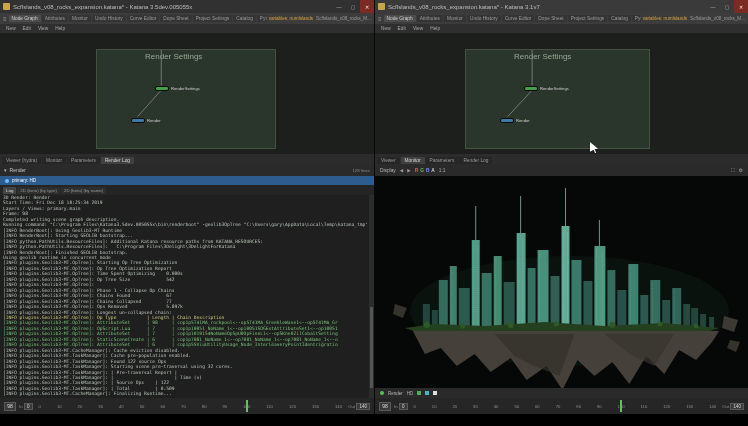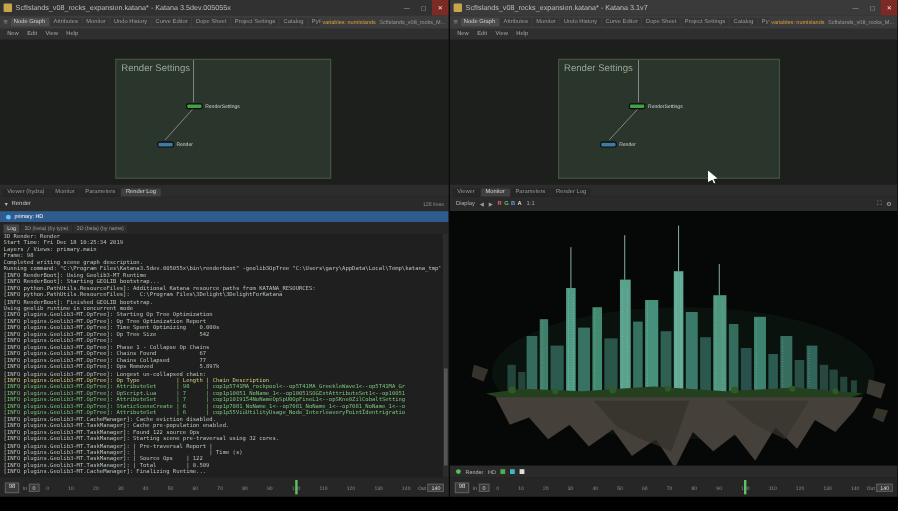--- a/index.html
+++ b/index.html
@@ -33,21 +33,21 @@
   .sess { color:#9b9b9b; font-size:4.6px; max-width:58px; overflow:hidden; white-space:nowrap; }
 
   
   .menurow { position:absolute; top:24px; left:0; right:0; height:9px; background:#2f2f2f;
              display:flex; gap:7px; align-items:center; padding:0 6px; }
   .mitem { font-size:4.8px; color:#a8a8a8; }
 
   
   .nodegraph { position:absolute; top:33px; left:0; right:0; height:121px; background:#1d1f1d; overflow:hidden; }
   .backdrop { position:absolute; left:96px; top:16px; width:180px; height:100px;
-              background:#2a352c; border:1px solid #45523f; }
+              background:#2a352c; border:1px solid #45523f;padding-left:44px; }
   .win-right .backdrop { left:90px; width:185px; }
   .bd-title { font-size:8px; color:#97a694; padding:2px 4px; }
   .wires { position:absolute; left:0; top:0; width:100%; height:100%; }
   .nodewrap { position:absolute; display:flex; align-items:center; gap:2px; }
   .n1 { left:58px; top:36px; }
   .n2 { left:34px; top:68px; }
   .node { width:14px; height:5px; border-radius:2px; border:0.5px solid #0a0a0a; flex:0 0 auto; }
   .node.green { background:#43a047; }
   .node.blue { background:#3d7ba6; }
   .nlabel { font-size:4.2px; color:#cfcfcf; white-space:nowrap; }

